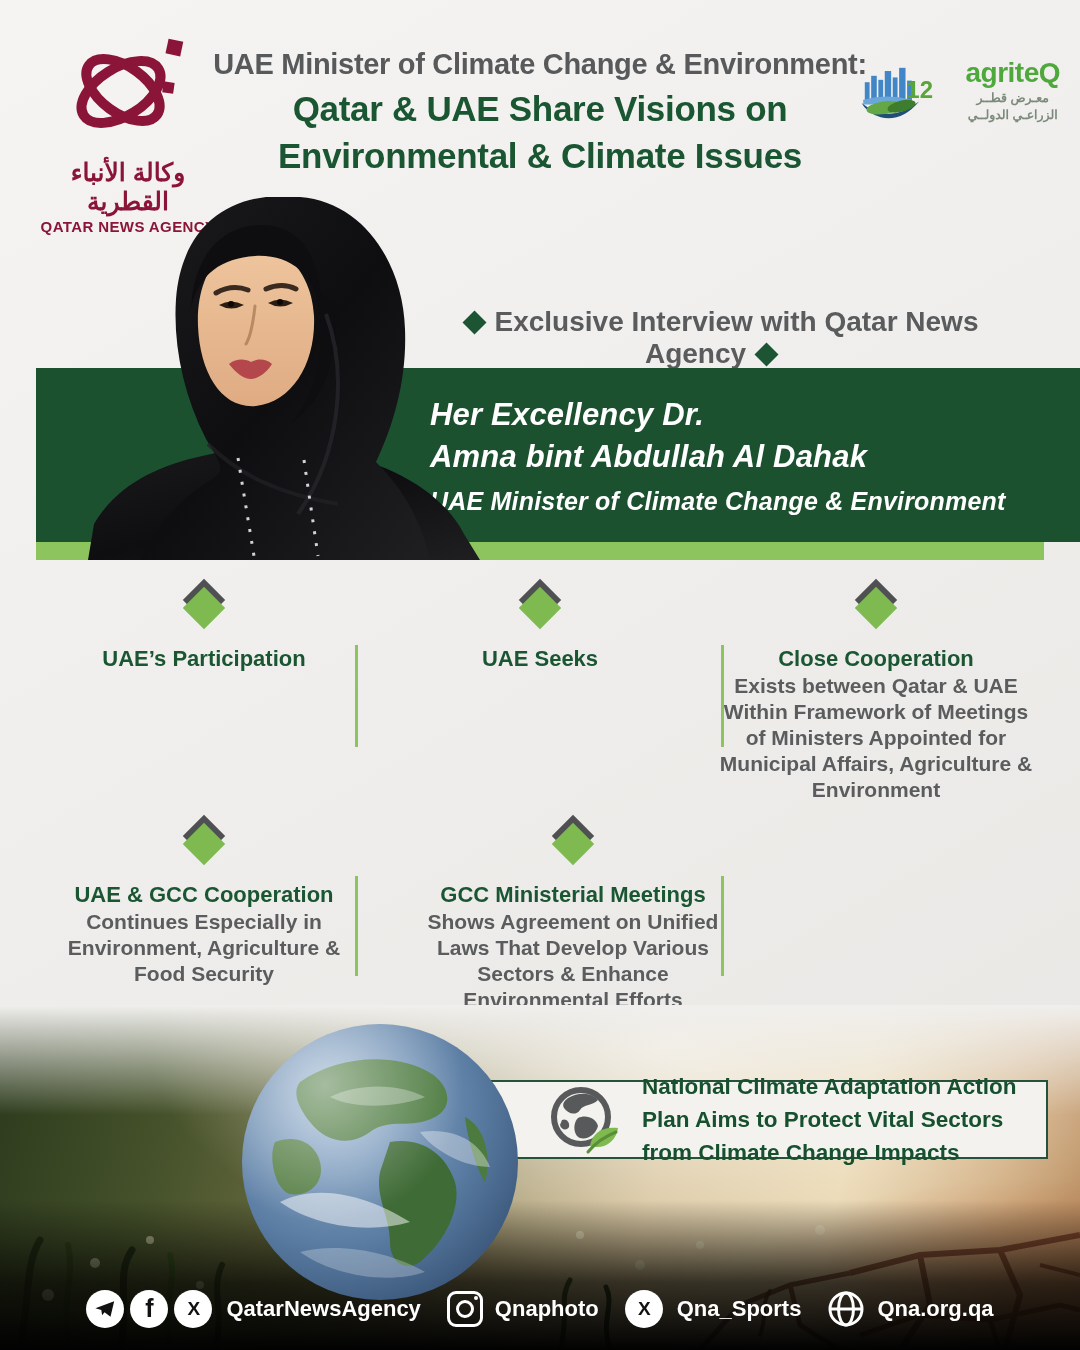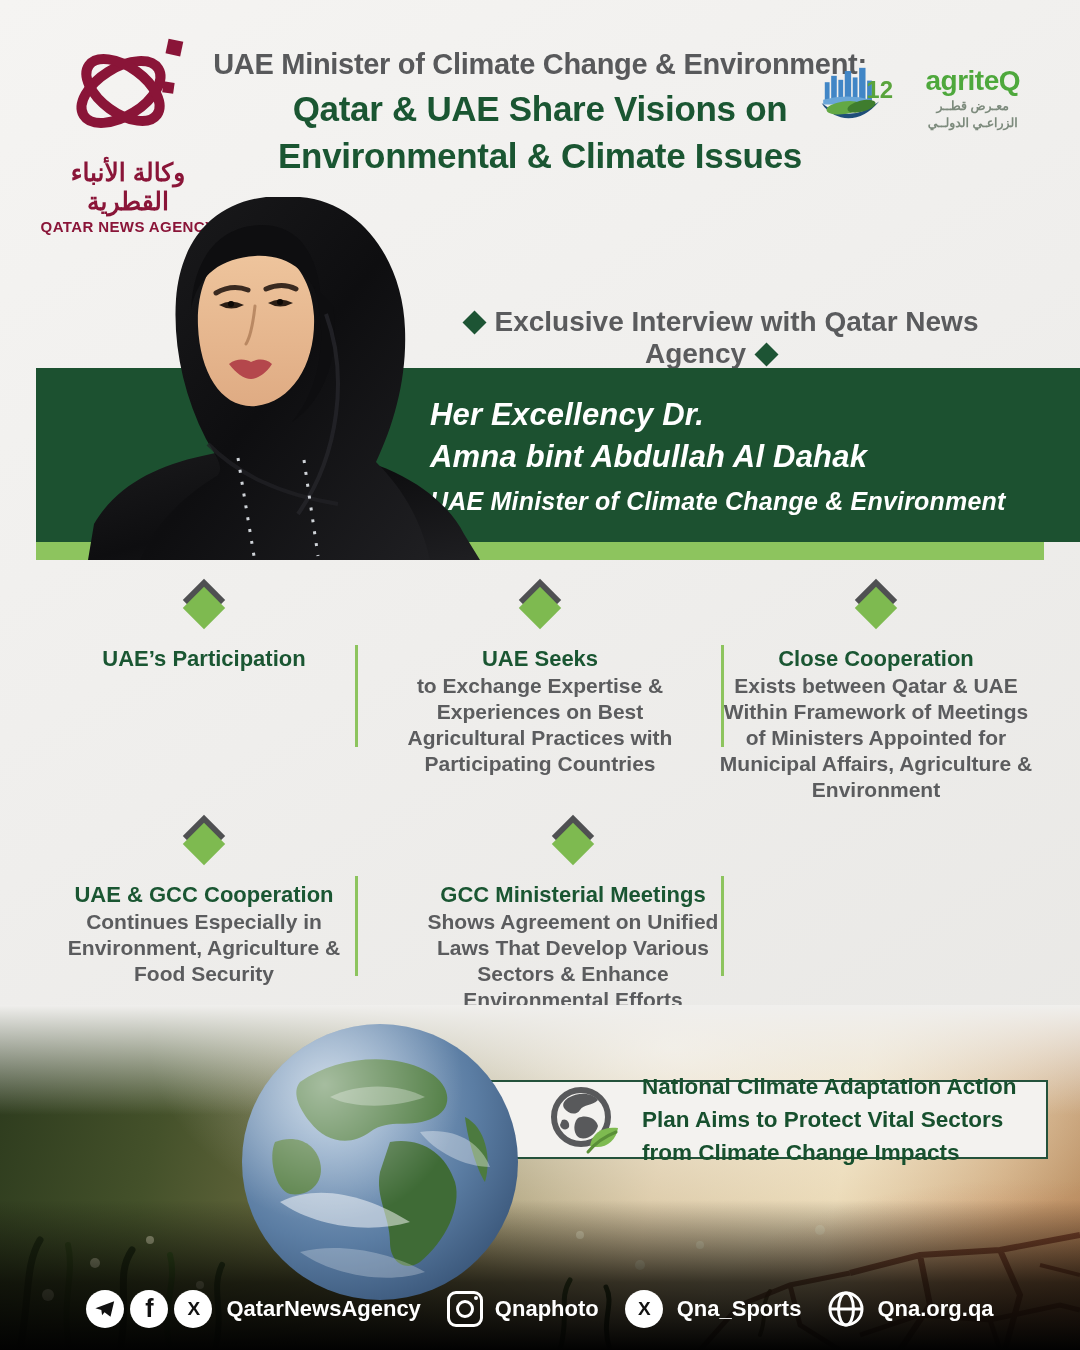--- a/index.html
+++ b/index.html
@@ -9,21 +9,21 @@
     background:linear-gradient(150deg,#f5f4f2 0%,#efeeec 45%,#e7e6e3 100%);
   }
   .abs{position:absolute;}
   
   .qna-logo{left:38px;top:34px;width:180px;text-align:center;}
   .qna-logo .ar{font-size:25px;font-weight:700;color:#8a1538;margin-top:2px;}
   .qna-logo .en{font-size:15px;font-weight:800;color:#8a1538;letter-spacing:.4px;margin-top:2px;}
   .masthead{left:190px;top:48px;width:700px;text-align:center;}
   .kicker{font-size:29px;font-weight:700;color:#58595b;letter-spacing:-.3px;}
   .m-title{font-size:35px;font-weight:800;color:#1a5632;line-height:47px;margin-top:4px;letter-spacing:-.3px;}
-  .agriteq{left:820px;top:50px;width:200px;display:flex;align-items:flex-end;gap:28px;}
+  .agriteq{left:860px;top:50px;width:200px;display:flex;align-items:center;gap:28px;}
   .agq-text{margin-left:4px;}
   .agq-name{font-size:28px;font-weight:800;color:#4ea83c;letter-spacing:-.5px;line-height:28px;}
   .agq-ar{font-size:12.5px;color:#7c8a7c;font-weight:700;text-align:center;line-height:17px;margin-top:3px;}
   
   .interview{left:418px;top:306px;width:596px;text-align:center;font-size:28px;font-weight:700;color:#5a5b5d;}
   .dia{display:inline-block;width:17px;height:17px;background:#1d5434;transform:rotate(45deg);margin:0 12px 2px 12px;vertical-align:middle;}
   
   .banner{left:36px;top:368px;width:1060px;height:174px;background:#1c5130;font-style:italic;}
   .banner-strip{left:36px;top:542px;width:1008px;height:18px;background:#8dc45e;}
   .banner-text{position:absolute;left:394px;top:26px;color:#fff;}
@@ -180,21 +180,20 @@
   <div class="abs banner-strip"></div>
 
   <div class="abs topics-row row1">
     <div class="topic">
       <div class="dmd"></div>
       <div class="t-head">UAE’s Participation</div>
     </div>
     <div class="topic">
       <div class="dmd"></div>
       <div class="t-head">UAE Seeks</div>
-      <div class="t-body">to Exchange Expertise &amp; Experiences on Best Agricultural Practices with Participating Countries</div>
     </div>
     <div class="topic">
       <div class="dmd"></div>
       <div class="t-head">Close Cooperation</div>
       <div class="t-body">Exists between Qatar &amp; UAE Within Framework of Meetings of Ministers Appointed for Municipal Affairs, Agriculture &amp; Environment</div>
     </div>
   </div>
   <div class="abs vdiv vd1a"></div>
   <div class="abs vdiv vd1b"></div>
 

